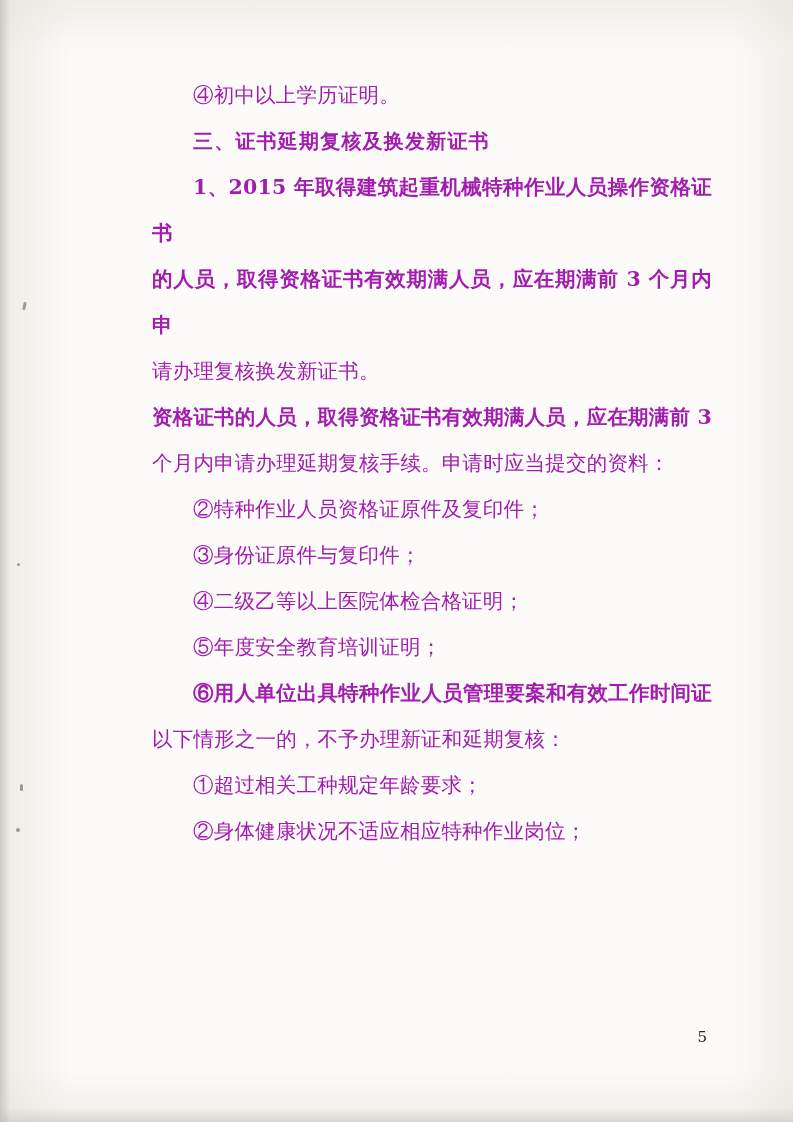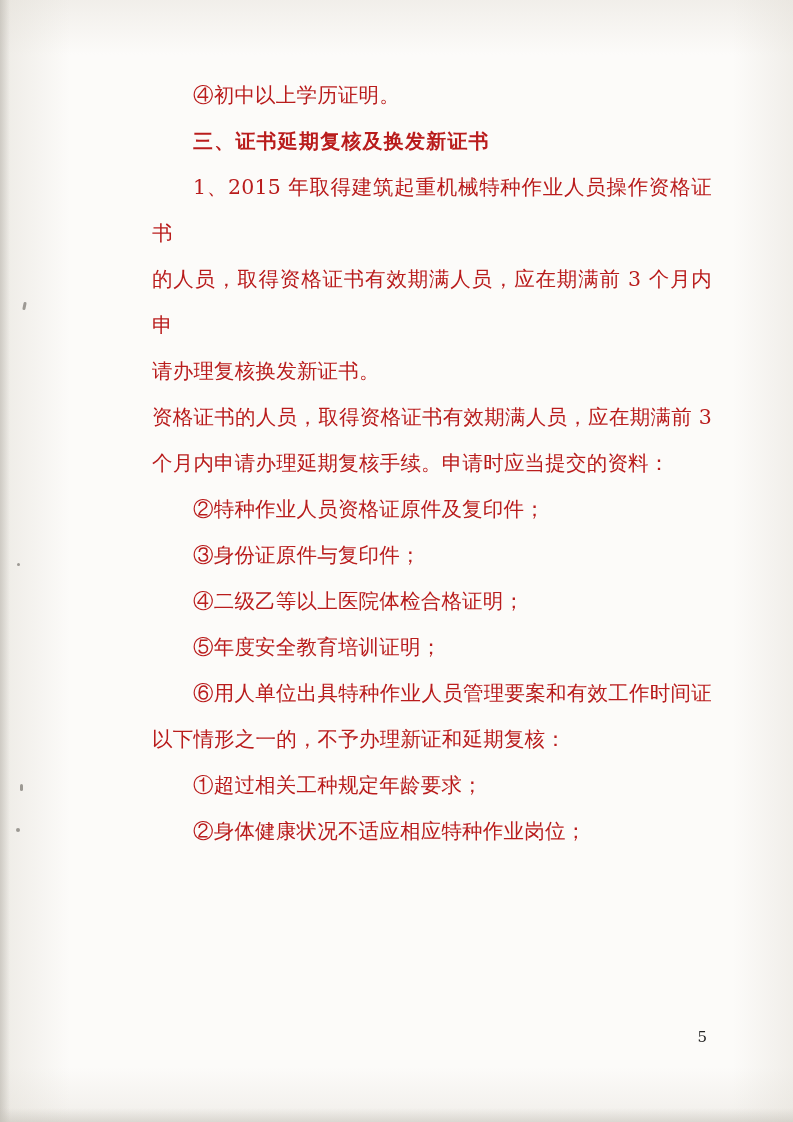--- a/index.html
+++ b/index.html
@@ -38,35 +38,36 @@
     position: absolute;
     left: 152px;
     top: 72px;
     width: 560px;
   }
   .line {
     font-size: 20.5px;
     line-height: 46px;
     letter-spacing: 0.2px;
     white-space: pre;
-    color: #b91c1c;
+    color: #a21caf;
   }
   .indent {
     text-indent: 41px;
   }
   .heading {
     font-weight: bold;
     text-indent: 41px;
     letter-spacing: 1.2px;
     font-size: 20px;
   }
   .justified {
     text-align: justify;
     text-align-last: justify;
     white-space: normal;
+    font-weight: bold;
   }
   .page-number {
     position: absolute;
     right: 86px;
     bottom: 76px;
     font-size: 15px;
     font-family: "DejaVu Serif", serif;
     color: #222;
   }
   

